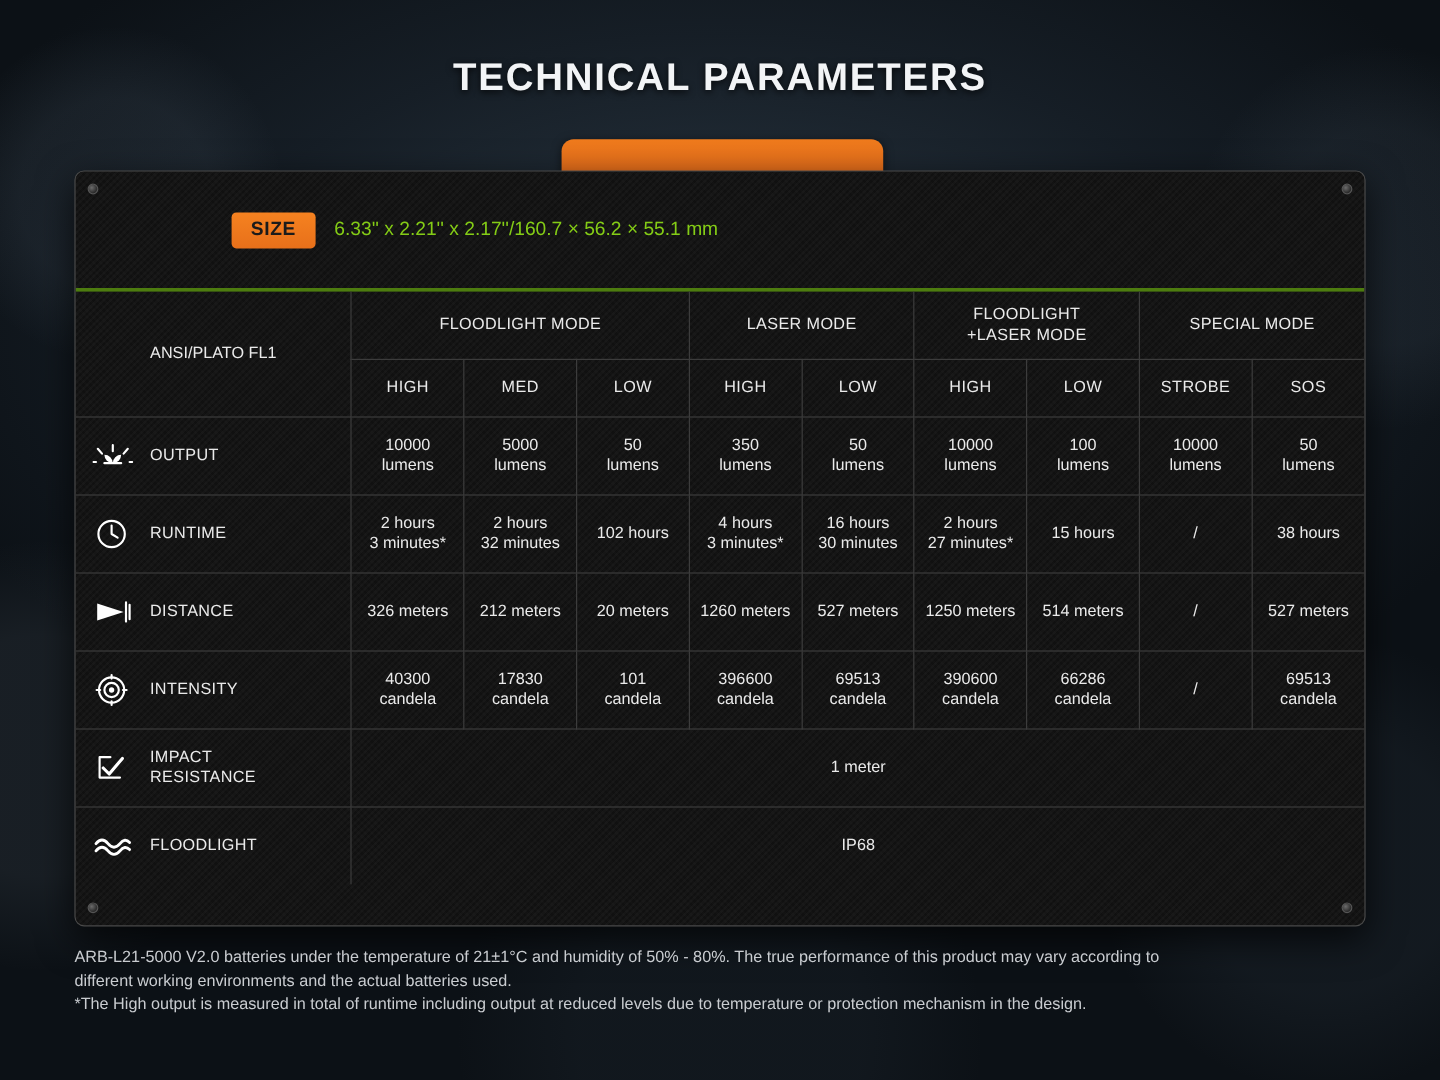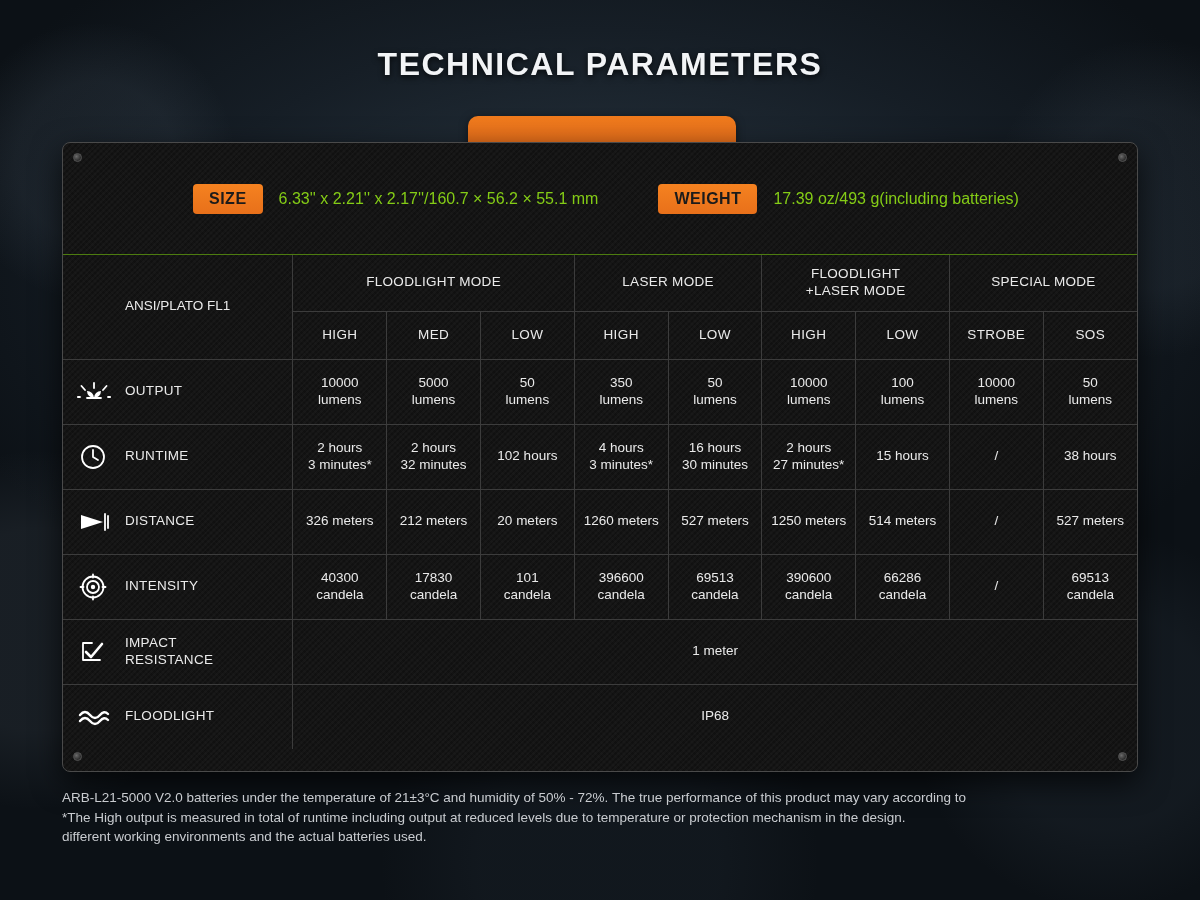--- a/index.html
+++ b/index.html
@@ -78,25 +78,25 @@
     border: 1px solid #555;
   }
   .screw.tl { left: 10px; top: 10px; }
   .screw.tr { right: 10px; top: 10px; }
   .screw.bl { left: 10px; bottom: 10px; }
   .screw.br { right: 10px; bottom: 10px; }
 
   
   .hdr {
     position: relative;
-    height: 112px;
+    height: 100px;
     display: flex;
     align-items: center;
     padding-left: 130px;
-    border-bottom: 1px solid #4d7c0f;
+    border-bottom: 3px solid #4d7c0f;
   }
   .pill {
     display: inline-block;
     background: linear-gradient(180deg,#f58220 0%, #e8701a 100%);
     color: #1b1b1b;
     font-weight: bold;
     font-size: 16px;
     padding: 6px 16px;
     border-radius: 4px;
     letter-spacing: .5px;
@@ -177,24 +177,20 @@
   <div class="panel">
     <div class="screw tl"></div>
     <div class="screw tr"></div>
     <div class="screw bl"></div>
     <div class="screw br"></div>
 
     <div class="hdr">
       <div class="hdr-group">
         <span class="pill">SIZE</span>
         <span class="hdr-val">6.33'' x 2.21'' x 2.17''/160.7 × 56.2 × 55.1 mm</span>
-      </div>
-      <div class="hdr-group weight">
-        <span class="pill">WEIGHT</span>
-        <span class="hdr-val">17.39 oz/493 g(including batteries)</span>
       </div>
     </div>
 
     <table class="spec">
       <colgroup>
         <col style="width:228px">
         <col style="width:93px">
           <col style="width:93px">
           <col style="width:93px">
         <col style="width:93px">
@@ -424,18 +420,18 @@
               </span>
          </td>
             <td class="wide" colspan="9">IP68</td>
           </tr>
         </tbody>
     </table>
   </div>
 
   <div style="position:absolute; left:62px; top:788px; width:1080px;">
     <div style="color:#c9ccd0; font-size:13.5px; line-height:1.45;">
-      <div>ARB-L21-5000 V2.0 batteries under the temperature of 21±3°C and humidity of 50% - 72%. The true performance of this product may vary according to</div>
+      <div>ARB-L21-5000 V2.0 batteries under the temperature of 21±1°C and humidity of 50% - 80%. The true performance of this product may vary according to</div>
+      <div>different working environments and the actual batteries used.</div>
       <div>*The High output is measured in total of runtime including output at reduced levels due to temperature or protection mechanism in the design.</div>
-      <div>different working environments and the actual batteries used.</div>
     </div>
   </div>
 </div>
 
 </body></html>

